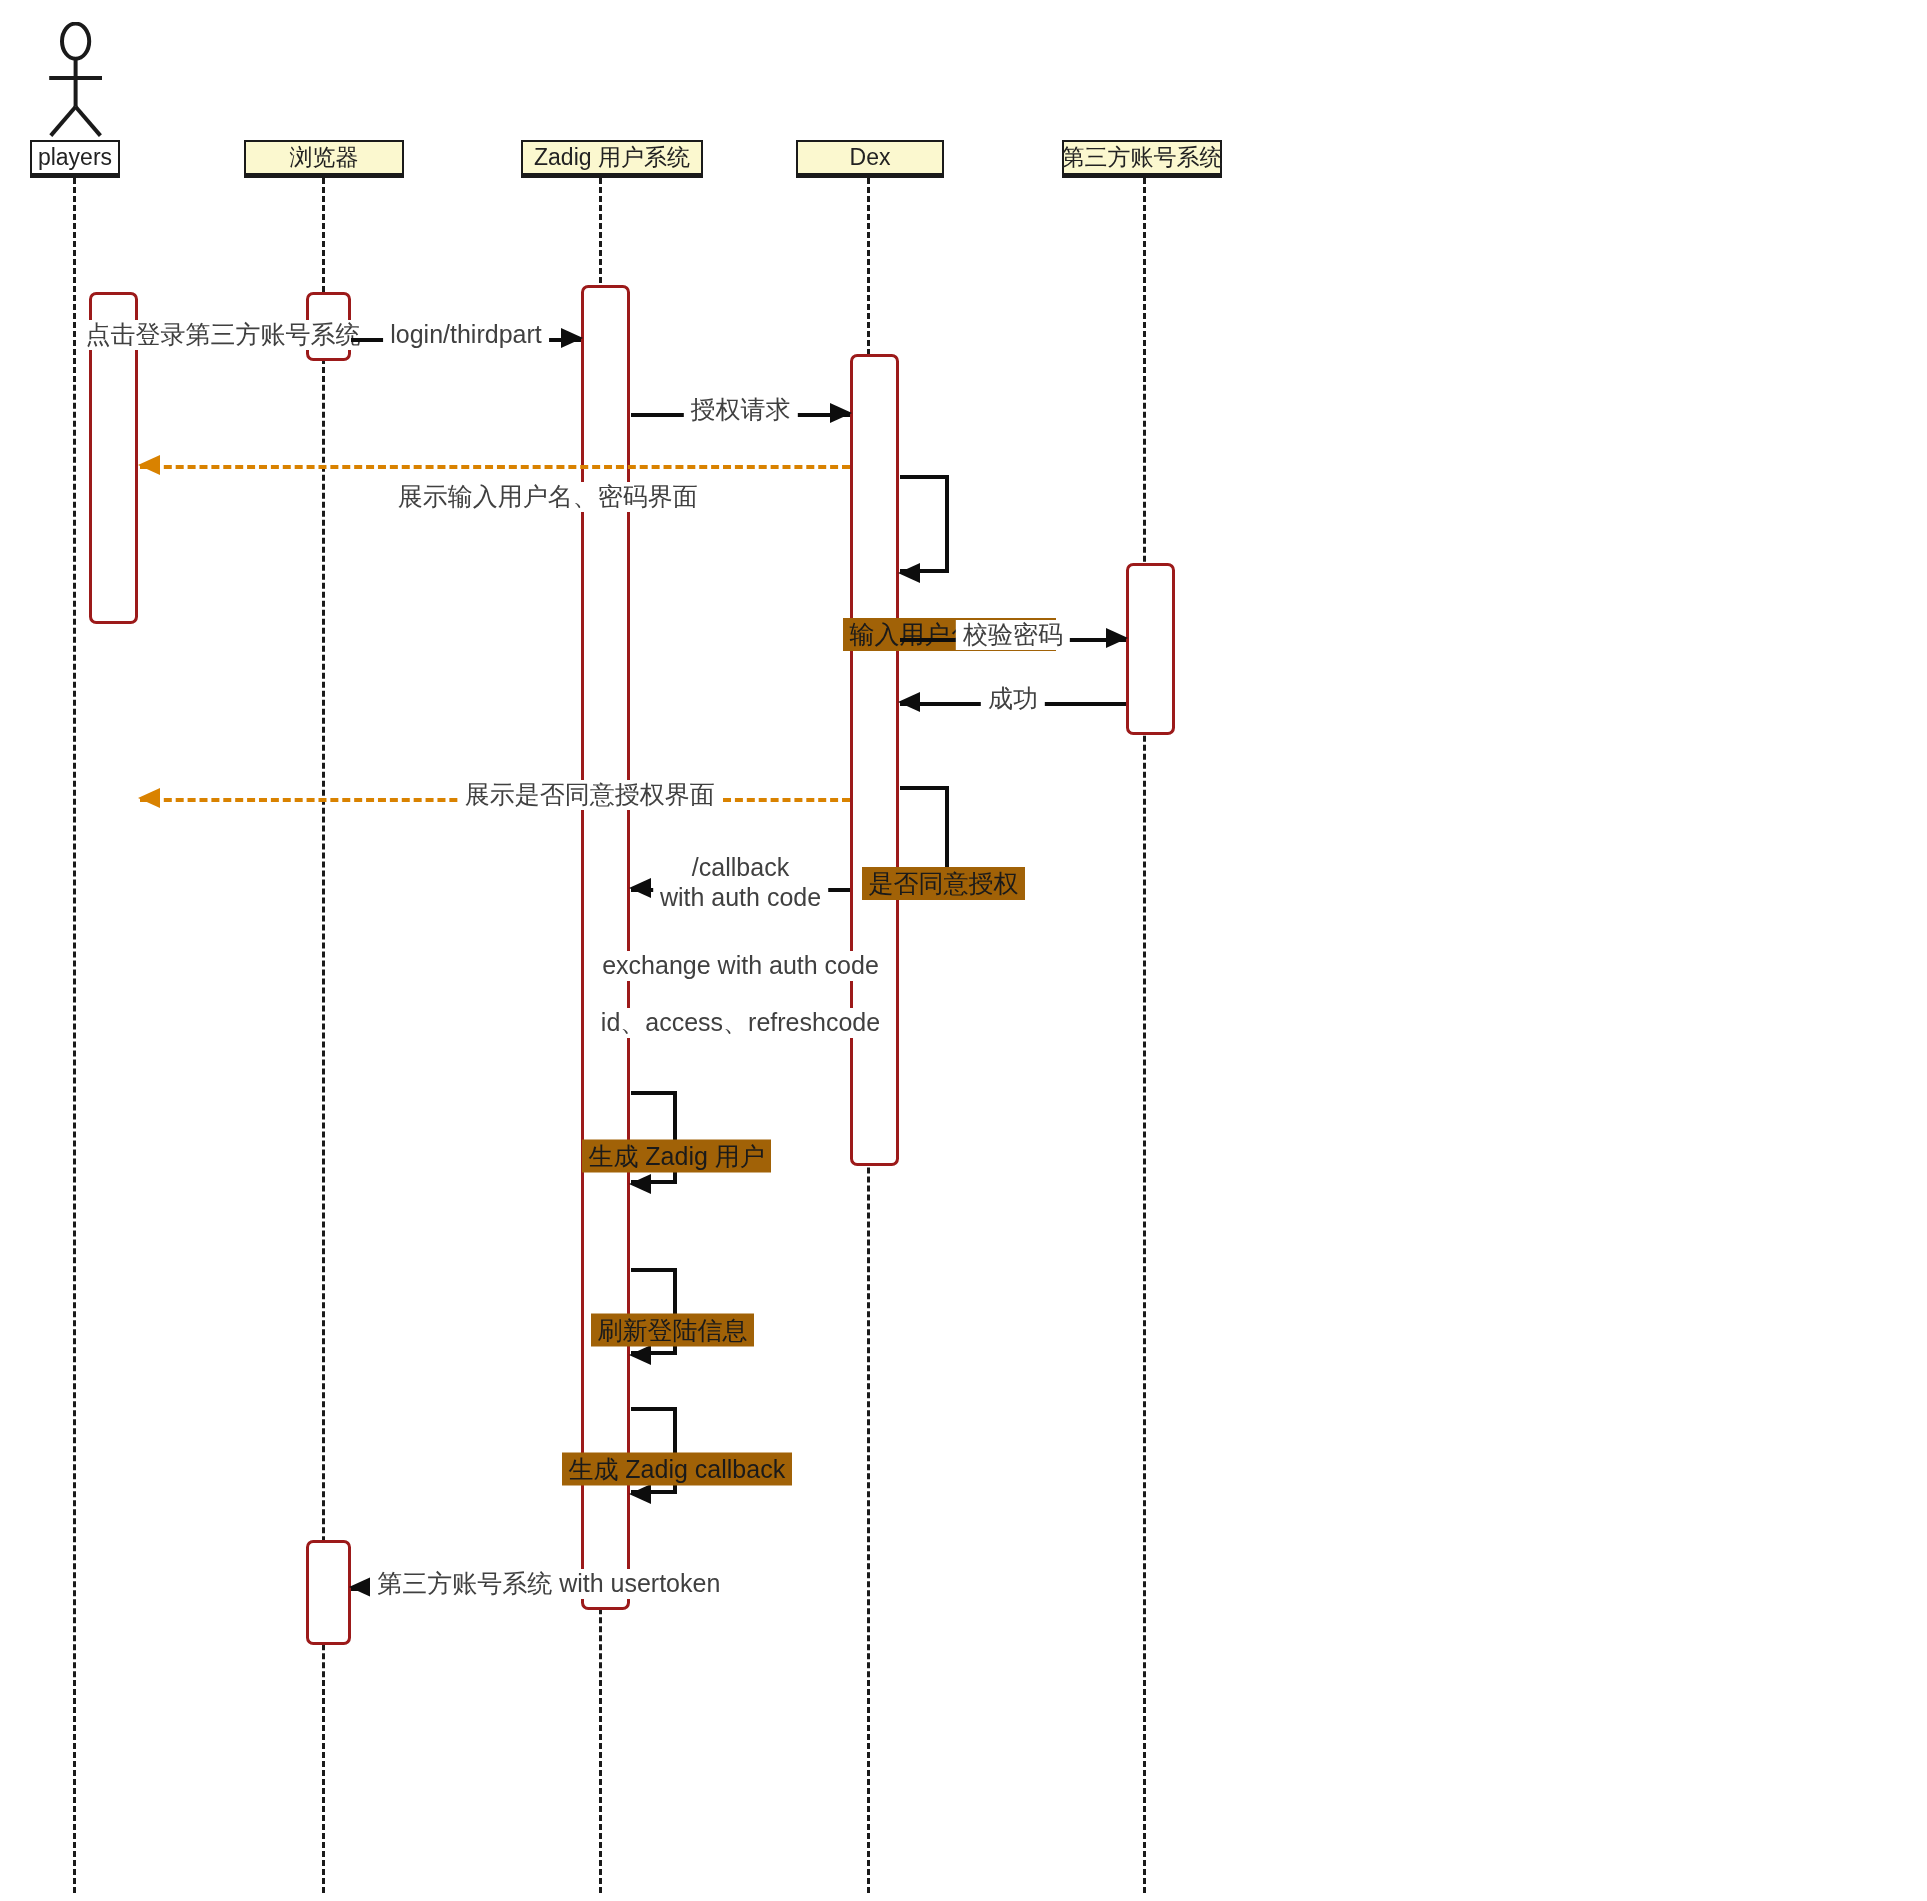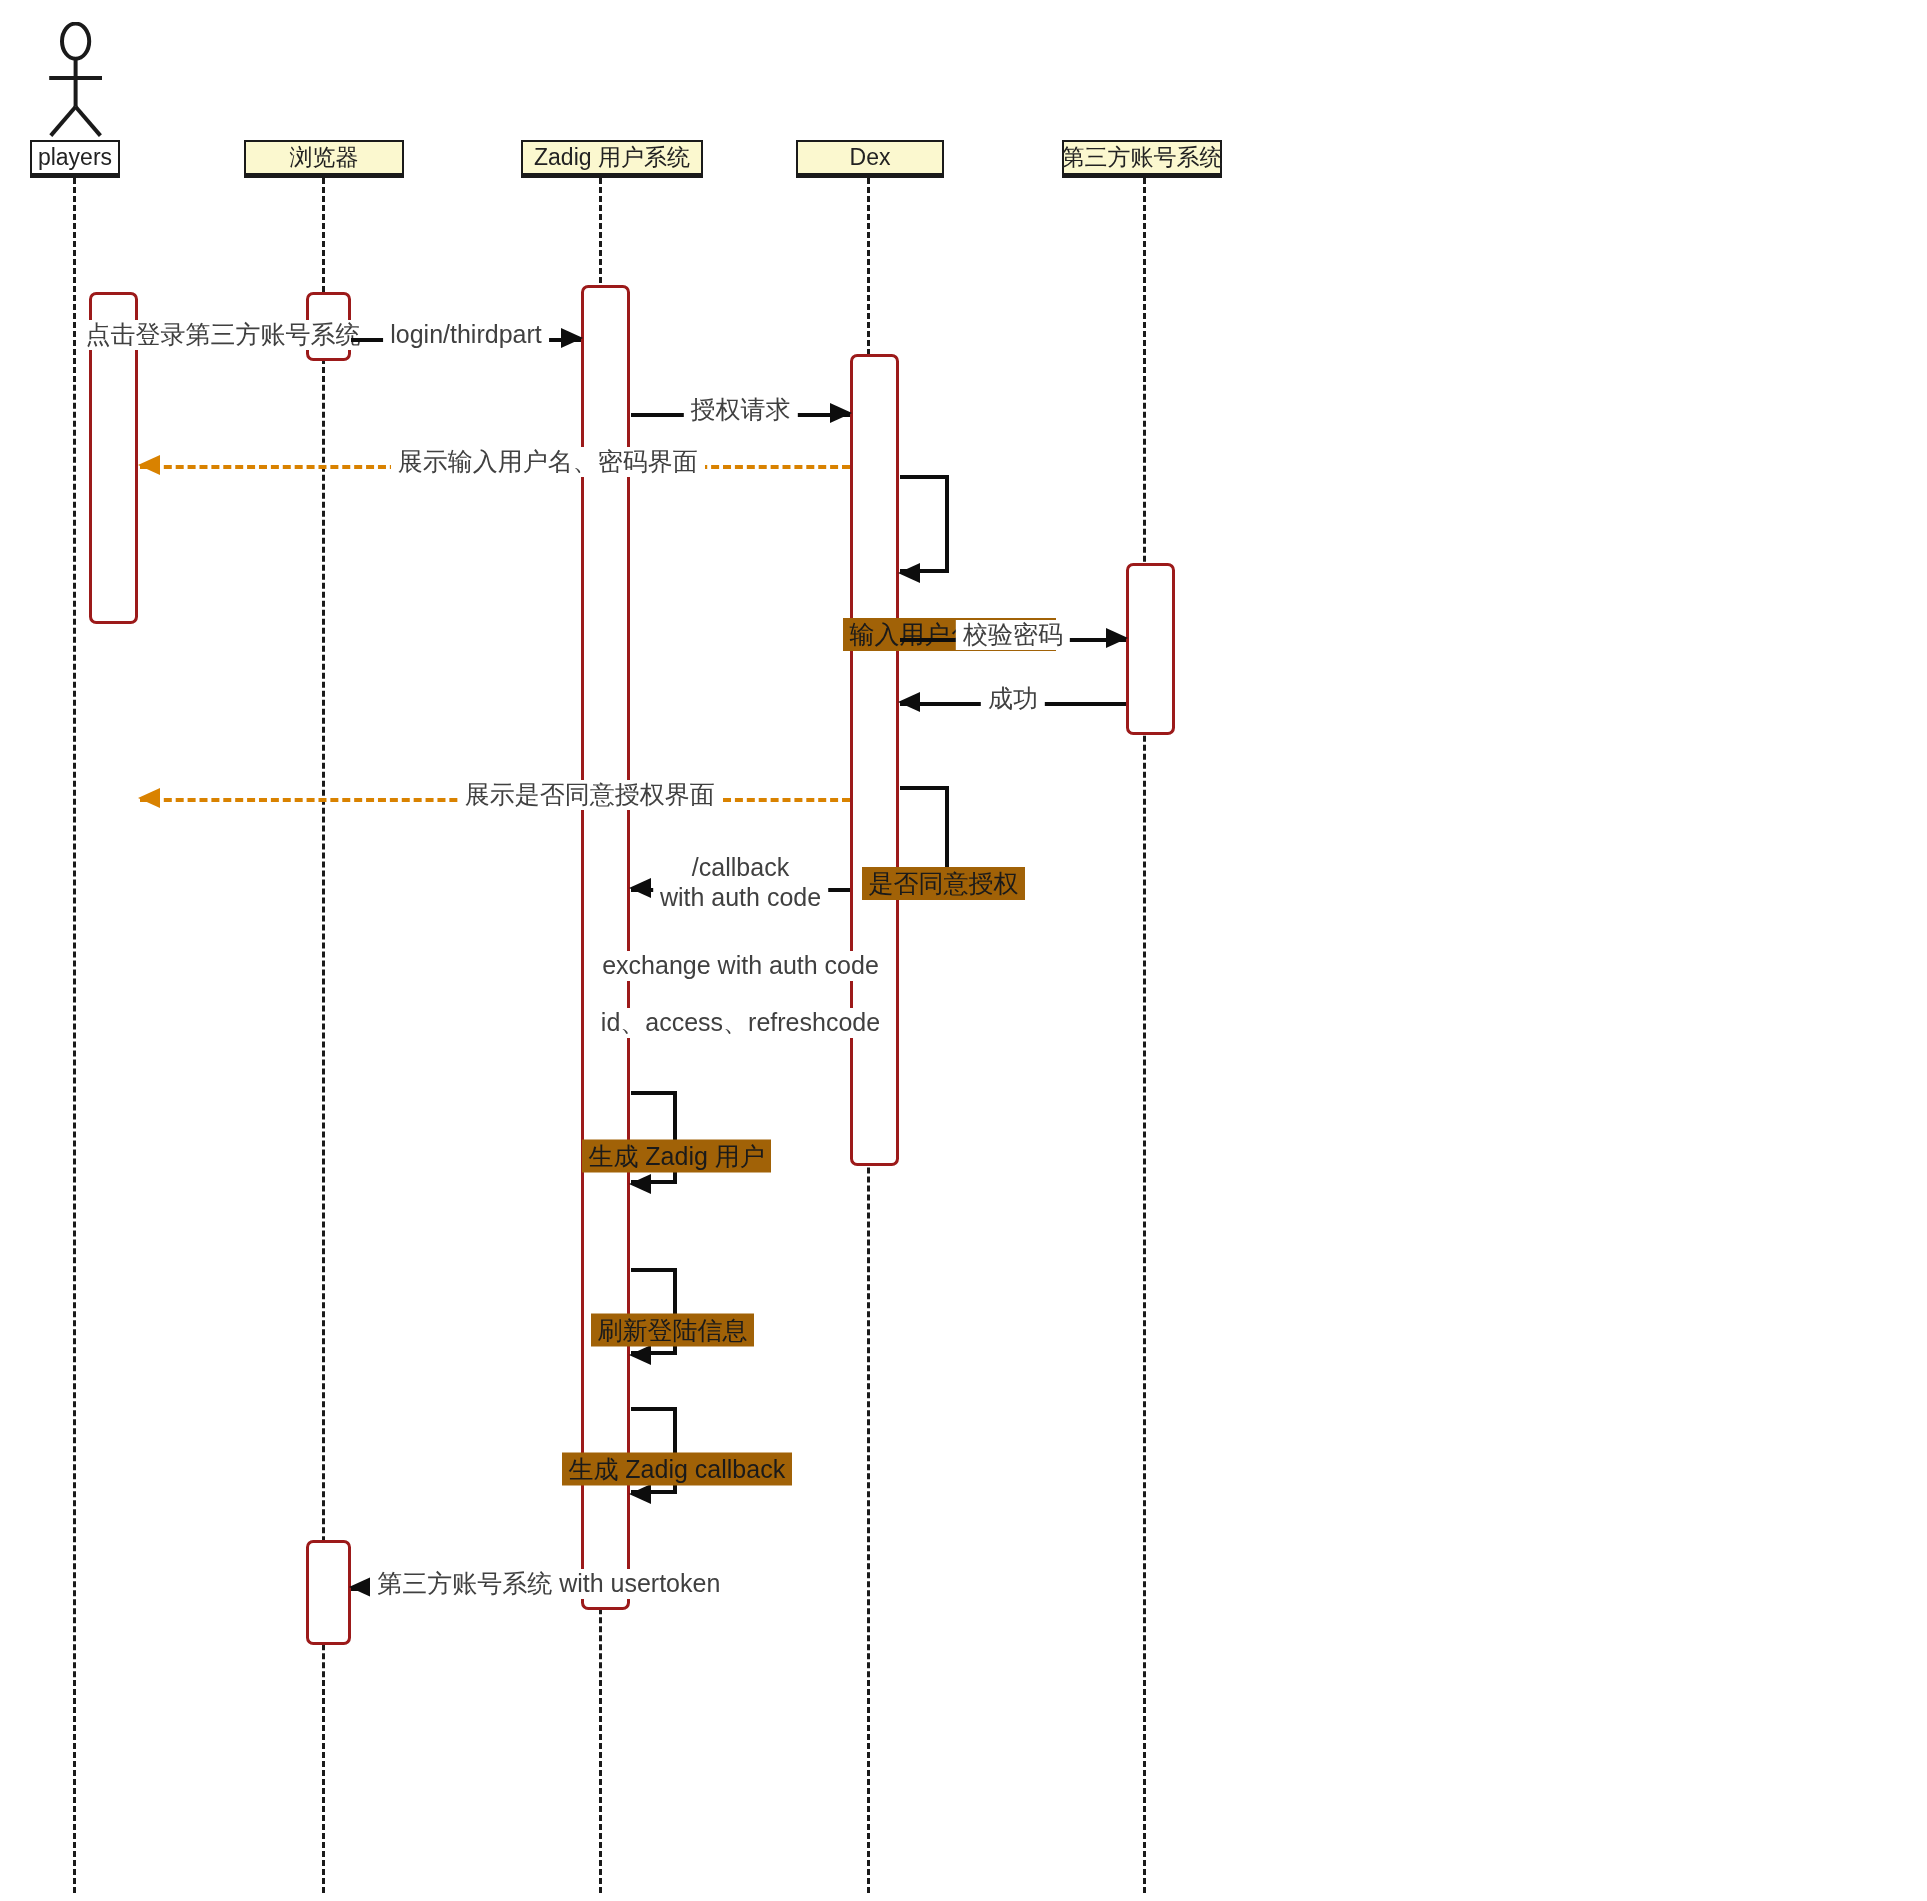--- a/index.html
+++ b/index.html
@@ -115,21 +115,21 @@
 
   <div class="msg r" style="left:631px;top:413px;width:219px;">
     <div class="line"></div>
     <div class="hd"></div>
     <div class="lbl mid">授权请求</div>
   </div>
 
   <div class="msg ret l" style="left:140px;top:465px;width:710px;">
     <div class="line"></div>
     <div class="hd"></div>
-    <div class="lbl mid" style="left:auto;right:145px;transform:none;">展示输入用户名、密码界面</div>
+    <div class="lbl mid" style="left:auto;right:145px;transform:none;margin-top:35px;">展示输入用户名、密码界面</div>
   </div>
 
   <div class="self" style="left:900px;top:475px;width:49px;height:98px;">
     <div class="top"></div>
     <div class="side"></div>
     <div class="bot"></div>
     <div class="hd"></div>
     <div class="lbl" style="left:-57px;top:128%;transform:none;">输入用户名、密码</div>
   </div>
 

